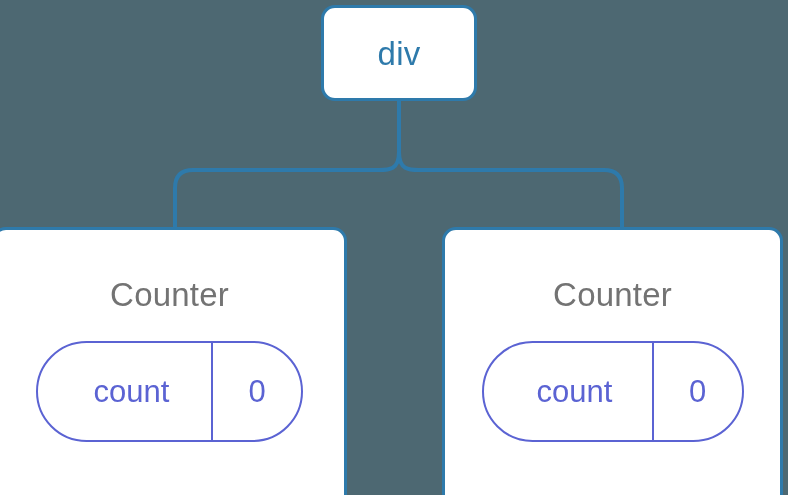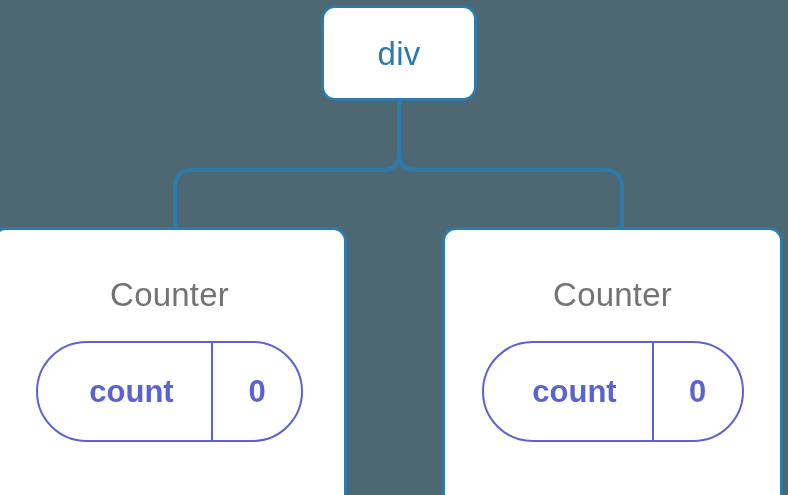--- a/index.html
+++ b/index.html
@@ -92,21 +92,21 @@
     width: 267px;
   }
   .capsule-right {
     width: 262px;
   }
   .capsule .cell {
     display: flex;
     align-items: center;
     justify-content: center;
     font-size: 31px;
-    font-weight: 700;
+    font-weight: 400;
     color: #5b63d3;
     line-height: 1;
   }
   .capsule .cell-key {
     flex: 1 1 auto;
     padding-left: 14px;
   }
   .capsule .cell-value {
     flex: 0 0 88px;
     border-left: 2px solid #5b63d3;

